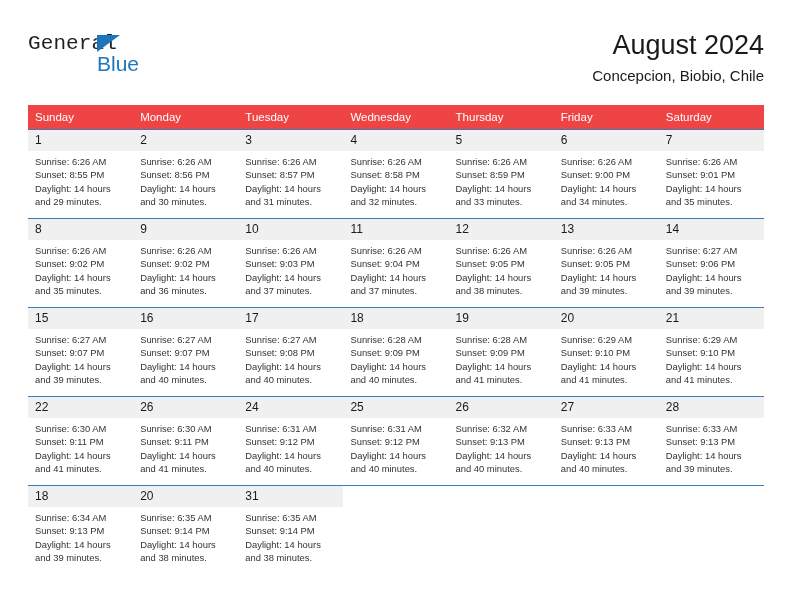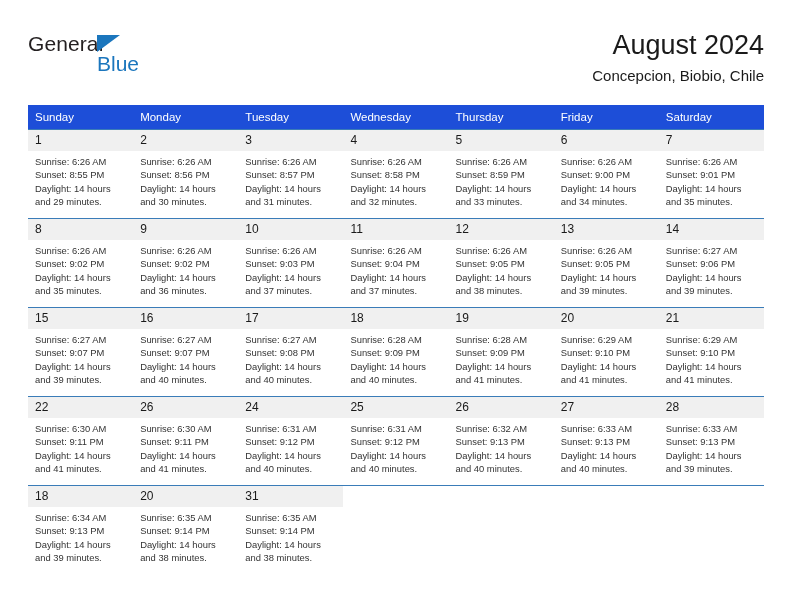--- a/index.html
+++ b/index.html
@@ -37,21 +37,21 @@
     height: 52px;
   }
   .brand-general {
     position: absolute;
     left: 0;
     top: 0;
     font-size: 21px;
     letter-spacing: 0.1px;
     color: #231f20;
     line-height: 24px;
-    font-family: Liberation Sans, sans-serif;
+    font-family: Liberation Mono, monospace;
   }
   .brand-tri {
     position: absolute;
     left: 69px;
     top: 3px;
     width: 0;
     height: 0;
     border-left: 23px solid #1b76bd;
     border-bottom: 17px solid transparent;
   }
@@ -89,21 +89,21 @@
   
   .cal {
     position: absolute;
     left: 28px;
     top: 105px;
     width: 736px;
     border-collapse: collapse;
     table-layout: fixed;
   }
   .cal th {
-    background: #1d4ed8;
+    background: #ef4444;
     color: #ffffff;
     font-size: 11.5px;
     font-weight: normal;
     text-align: left;
     padding: 5px 0 5px 7px;
     line-height: 14px;
   }
   .weekrow {
     border-top: 1px solid #3a7cb8;
   }

